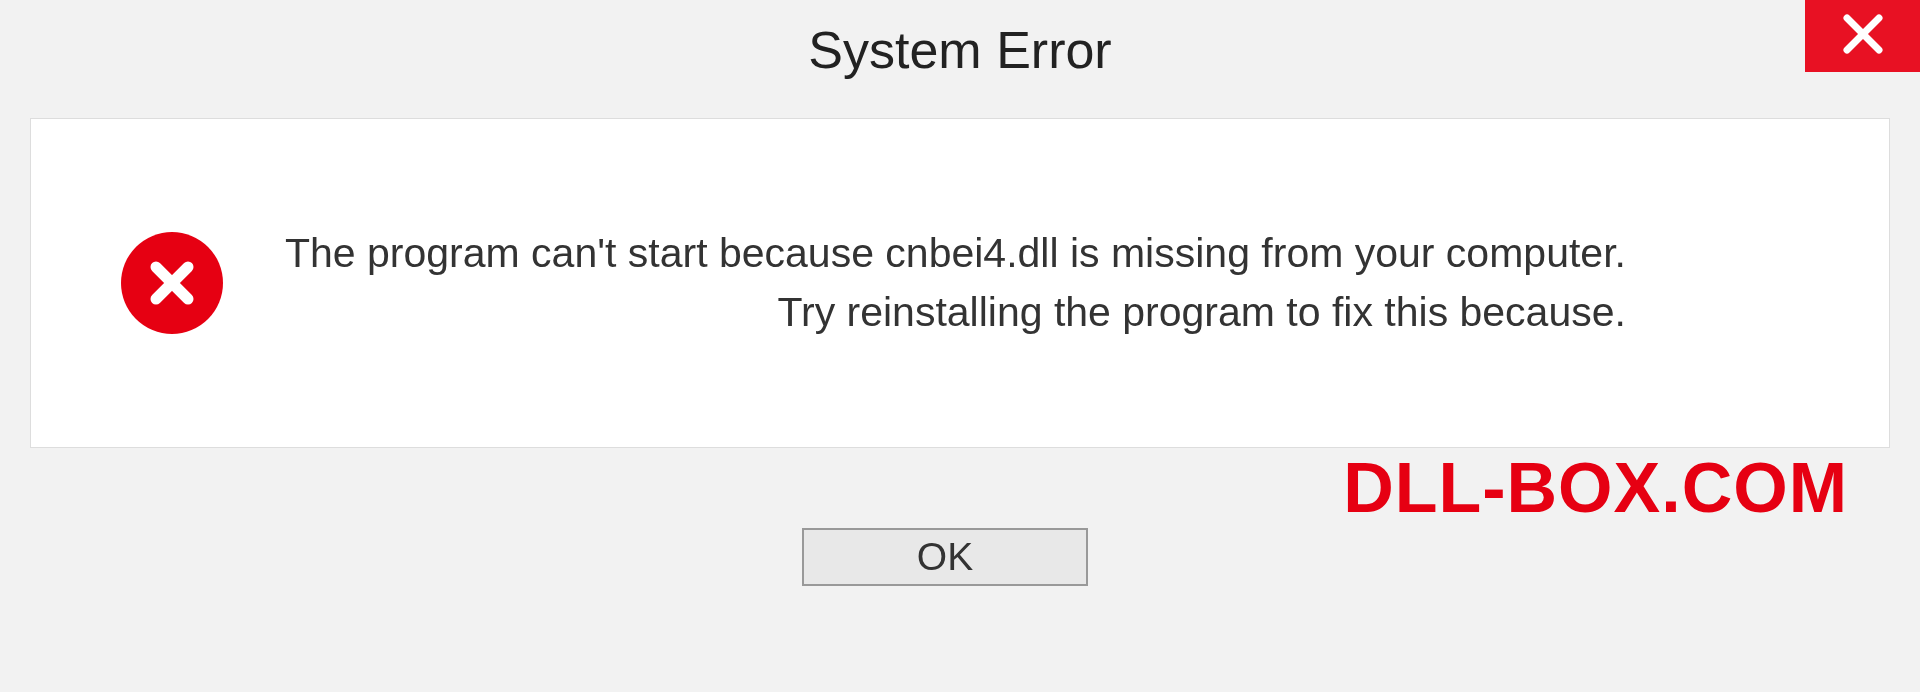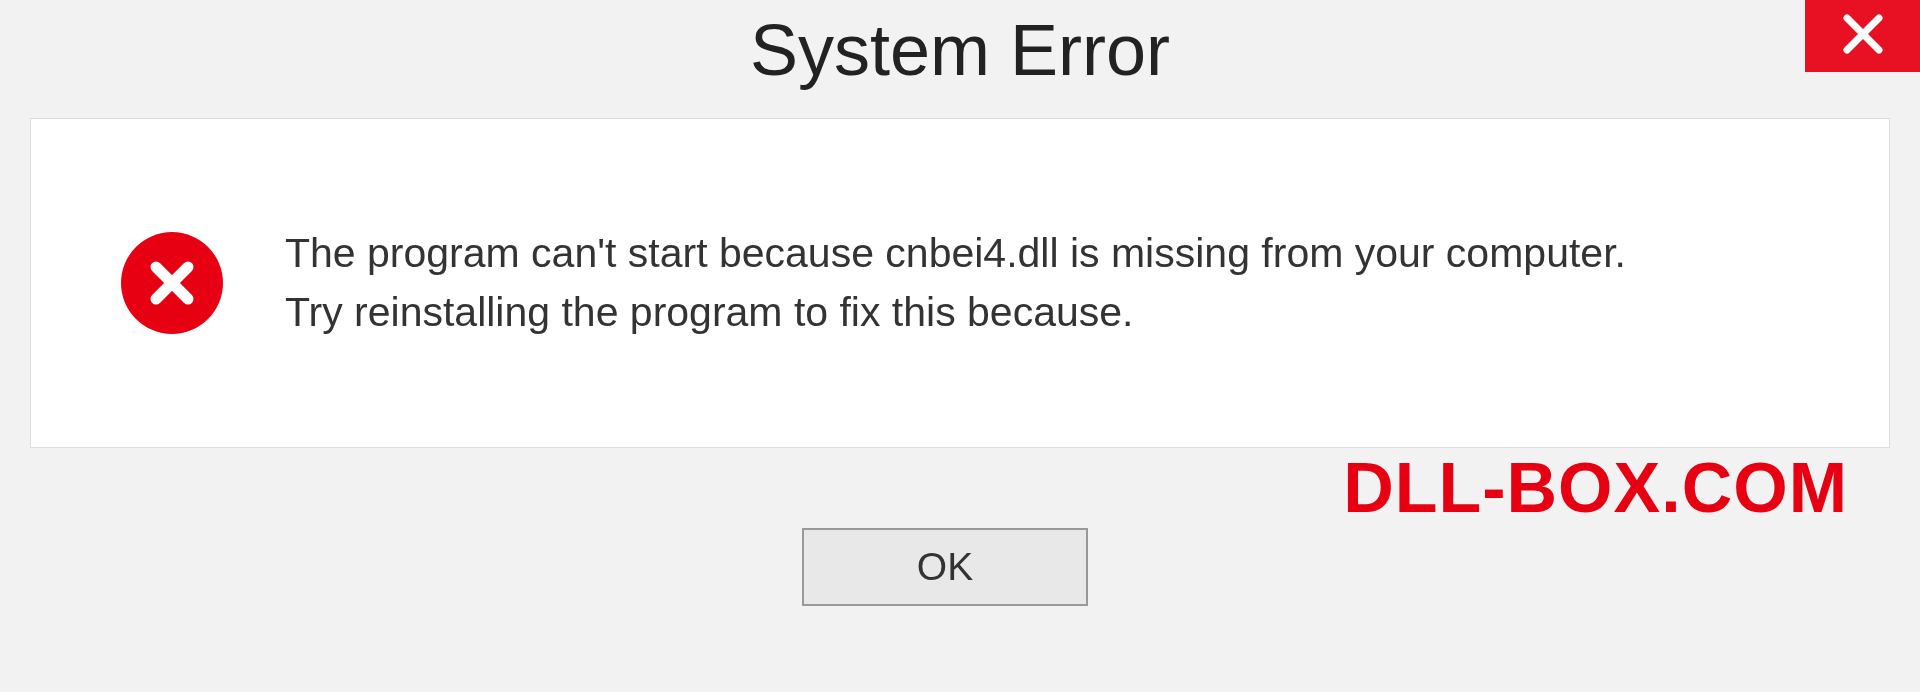--- a/index.html
+++ b/index.html
@@ -16,21 +16,21 @@
       overflow: hidden;
     }
     .titlebar {
       position: relative;
       height: 100px;
       display: flex;
       align-items: center;
       justify-content: center;
     }
     .title {
-      font-size: 72px;
+      font-size: 52px;
       font-weight: 400;
       color: #222;
       text-align: center;
     }
     .close-btn {
       position: absolute;
       top: 0;
       right: 0;
       width: 115px;
       height: 72px;
@@ -86,33 +86,33 @@
       font-family: "Arial Black", Arial, sans-serif;
       font-size: 70px;
       font-weight: 900;
       color: #e60012;
       letter-spacing: 1px;
       margin-left: auto;
       margin-right: 42px;
     }
     .ok-btn {
       width: 286px;
-      height: 78px;
+      height: 58px;
       border: 2px solid #999;
       background: #e8e8e8;
       font-size: 39px;
       color: #333;
       font-family: "Segoe UI", Tahoma, Arial, sans-serif;
       cursor: pointer;
       display: flex;
       align-items: center;
       justify-content: center;
       margin-right: 30px;
     }
-    .line1, .line2 { display: block; }
+    .line1, .line2 { display: block; text-align: right; }
   </style>
 </head>
 <body>
 
 <div class="titlebar">
   <div class="title">System Error</div>
   <div class="close-btn">
     <span>
       <svg viewBox="0 0 44 44">
         <line x1="6" y1="6" x2="38" y2="38" stroke="#fff" stroke-width="7" stroke-linecap="round"></line>

